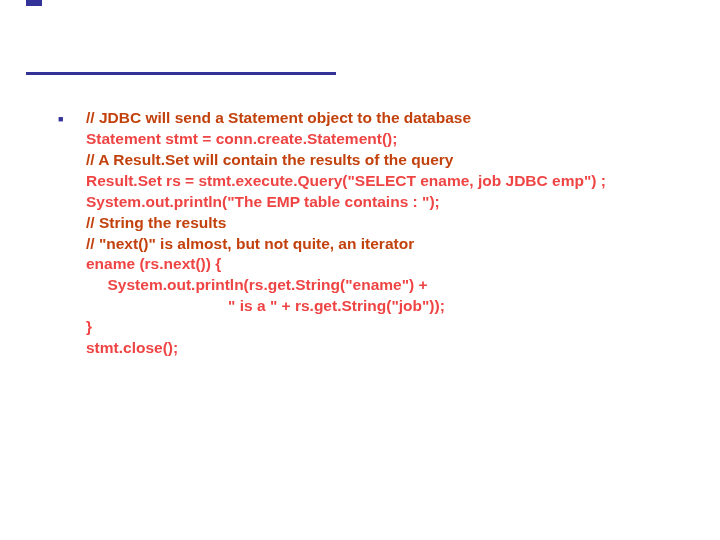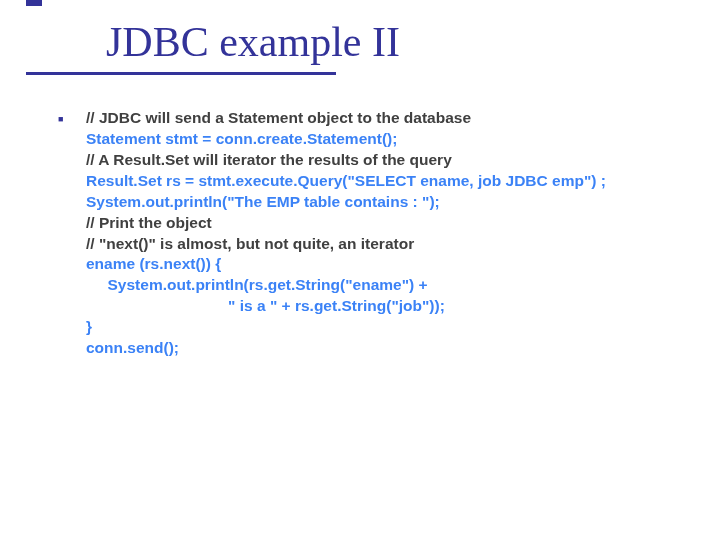--- a/index.html
+++ b/index.html
@@ -63,46 +63,43 @@
     flex: 0 0 28px;
     color: #333399;
     font-size: 9px;
     line-height: 22px;
     padding-left: 2px;
   }
   .content {
     flex: 1 1 auto;
     white-space: pre;
   }
-  .code-green { color: #404040; }
-  .code-black { color: #3b82f6; }
+  .code-green { color: #c2410c; }
+  .code-black { color: #ef4444; }
 </style>
 </head>
 <body>
 
 <div class="slide">
 
   <div class="edge-bar"></div>
 
-  <div class="title-wrap">
-    <div class="title">JDBC example II</div>
-  </div>
   <div class="title-underline"></div>
 
   <div class="body">
     <div class="bullet-row">
       <div class="bullet">■</div>
       <div class="content"><span class="code-green">// JDBC will send a Statement object to the database</span>
 <span class="code-black">Statement stmt = conn.create.Statement();</span>
-<span class="code-green">// A Result.Set will iterator the results of the query</span>
+<span class="code-green">// A Result.Set will contain the results of the query</span>
 <span class="code-black">Result.Set rs = stmt.execute.Query("SELECT ename, job JDBC emp") ;</span>
 <span class="code-black">System.out.println("The EMP table contains : ");</span>
-<span class="code-green">// Print the object</span>
+<span class="code-green">// String the results</span>
 <span class="code-green">// "next()" is almost, but not quite, an iterator</span>
 <span class="code-black">ename (rs.next()) {</span>
 <span class="code-black">     System.out.println(rs.get.String("ename") +</span>
 <span class="code-black">                                 " is a " + rs.get.String("job"));</span>
 <span class="code-black">}</span>
-<span class="code-black">conn.send();</span></div>
+<span class="code-black">stmt.close();</span></div>
     </div>
   </div>
 
 </div>
 
 </body></html>

